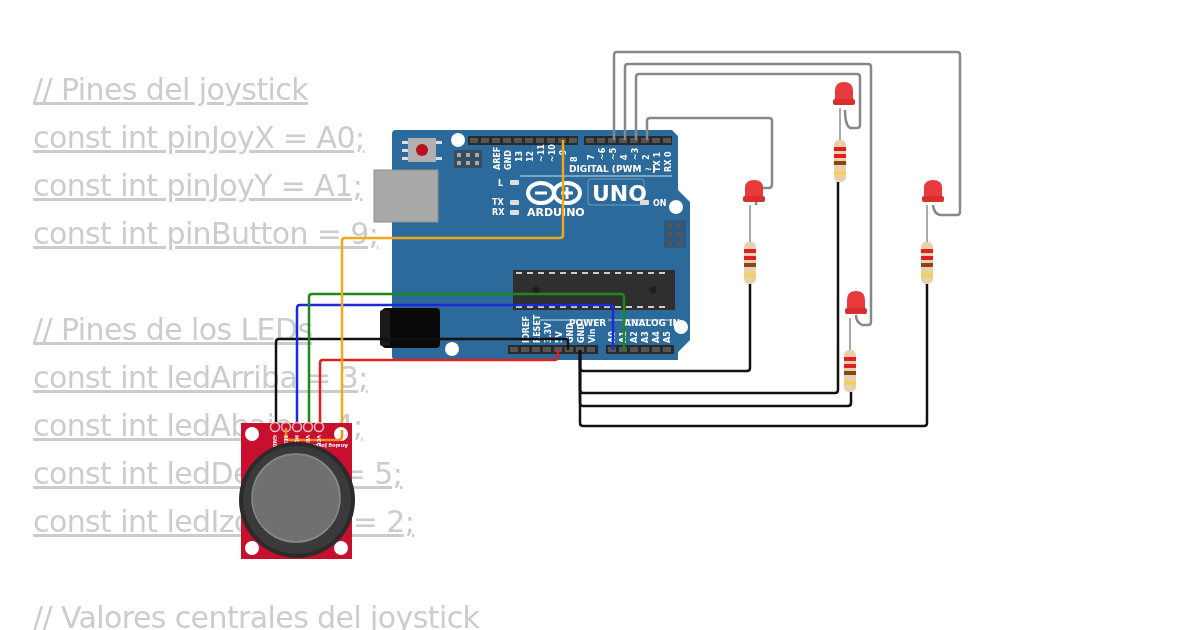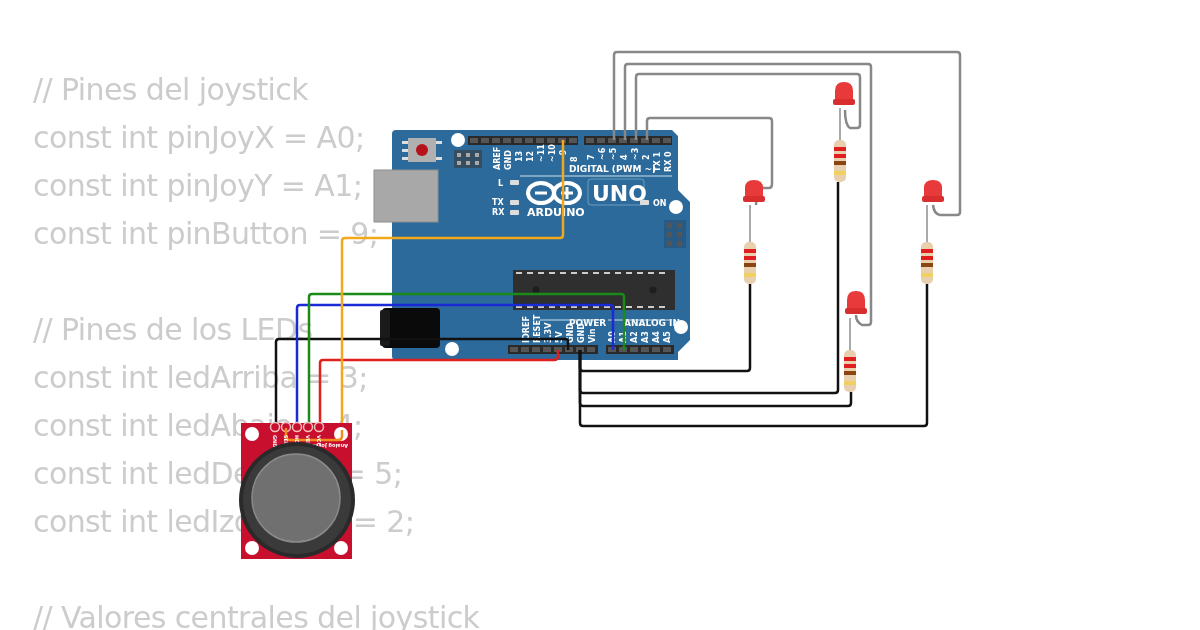--- a/index.html
+++ b/index.html
@@ -3,21 +3,21 @@
   <meta charset="utf-8">
   <style>
     html, body { margin: 0; padding: 0; }
     body { width: 1200px; height: 630px; background: #ffffff; position: relative; overflow: hidden; }
     .code {
       position: absolute; left: 33px; top: 66px;
       font-family: "DejaVu Sans", sans-serif;
       font-size: 30px; color: #cccccc; line-height: 48px;
       letter-spacing: -0.6px; white-space: pre; margin: 0;
     }
-    .code-line { display: block; height: 48px; }
+    .code-line { display: block; height: 48px; text-decoration: underline; }
     svg.circuit { position: absolute; left: 0; top: 0; }
     .lbl { font-family: "DejaVu Sans", sans-serif; fill: #ffffff; font-weight: bold; }
   </style>
 </head>
 <body>
 
 <pre class="code"><span class="code-line">// Pines del joystick</span><span class="code-line">const int pinJoyX = A0;</span><span class="code-line">const int pinJoyY = A1;</span><span class="code-line">const int pinButton = 9;</span><span class="code-line"></span><span class="code-line">// Pines de los LEDs</span><span class="code-line">const int ledArriba = 3;</span><span class="code-line">const int ledAbajo = 4;</span><span class="code-line">const int ledDerecha = 5;</span><span class="code-line">const int ledIzquierda = 2;</span><span class="code-line"></span><span class="code-line">// Valores centrales del joystick</span></pre>
 
 <svg class="circuit" width="1200" height="630" viewBox="0 0 1200 630">
 

